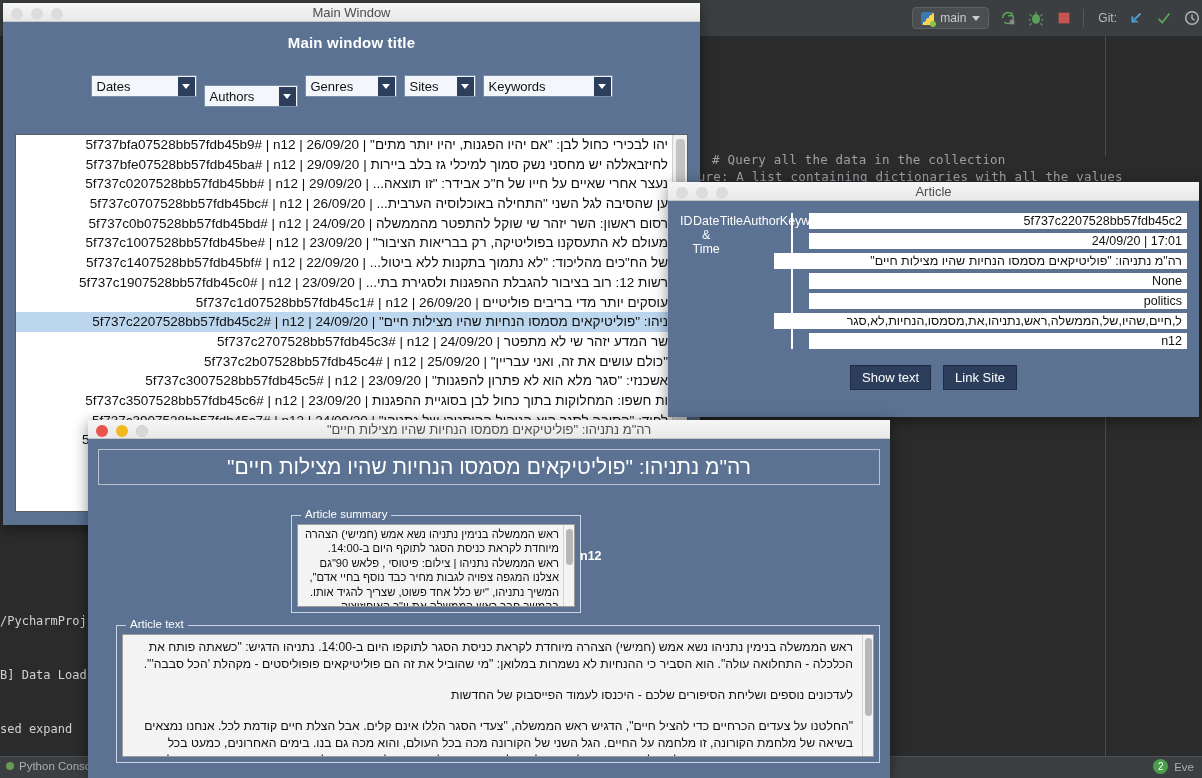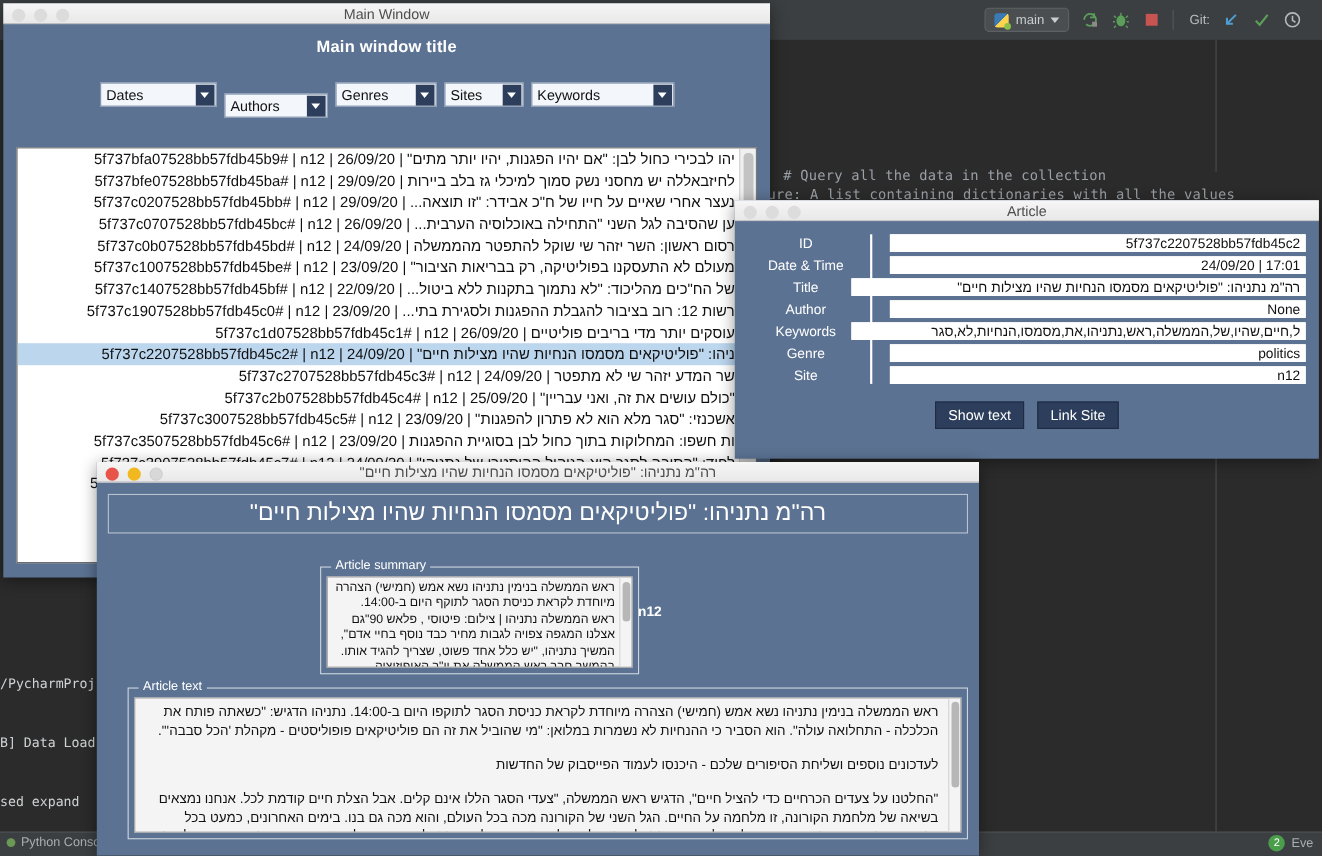--- a/index.html
+++ b/index.html
@@ -16,21 +16,21 @@
   .ide-titlebar {
     position: absolute; left: 0; top: 0; width: 1202px; height: 13px;
     background: #3c3f41; color: #9a9a9a; font-size: 11px;
     text-align: center; line-height: 13px; white-space: nowrap; overflow: hidden;
   }
   .ide-toolbar {
     position: absolute; left: 0; top: 0; width: 1202px; height: 36px;
     background: #3c3f41;
   }
   .ide-toolbar-right {
-    position: absolute; right: 18px; top: 6px; height: 24px;
+    position: absolute; right: 1px; top: 6px; height: 24px;
     display: flex; align-items: center; gap: 10px;
   }
   .run-config {
     display: flex; align-items: center; gap: 6px;
     border: 1px solid #5c6164; border-radius: 4px;
     padding: 2px 8px; height: 22px; background: #4a4e50;
     color: #c9cdcf; font-size: 12px;
   }
   .py-icon {
     width: 13px; height: 13px; border-radius: 3px;
@@ -148,21 +148,21 @@
   .mw-thumb {
     position: absolute; left: 3px; top: 4px; width: 9px; height: 100px;
     background: #c3c3c3; border-radius: 4px;
   }
 
   
   #articleWindow { left: 668px; top: 182px; width: 531px; height: 235px; }
   .aw-body { height: calc(100% - 22px); position: relative; padding: 10px 12px 0 12px; }
   .aw-grid { display: flex; height: 142px; }
   .aw-labels {
-    width: 105px; display: flex; flex-direction: column; justify-content: space-between;
+    width: 105px; display: flex; flex-direction: row; justify-content: space-between;
     padding: 3px 0 5px 0;
   }
   .aw-label { color: #ffffff; font-size: 12.5px; text-align: center; line-height: 14px; }
   .aw-divider { width: 2px; background: #ffffff; margin: 2px 16px 4px 6px; }
   .aw-fields {
     flex: 1; display: flex; flex-direction: column; justify-content: space-between;
     padding: 2px 0 4px 0;
   }
   .aw-field {
     height: 16px; background: #ffffff; border: 1px solid #ffffff;
@@ -395,22 +395,22 @@
             <div class="aw-label">Keywords</div>
             <div class="aw-label">Genre</div>
             <div class="aw-label">Site</div>
           </div>
         <div class="aw-divider"></div>
         <div class="aw-fields" id="awFields">
             <div class="aw-field">5f737c2207528bb57fdb45c2</div>
             <div class="aw-field">24/09/20 | 17:01</div>
             <div class="aw-field rtl f-wide">רה"מ נתניהו: "פוליטיקאים מסמסו הנחיות שהיו מצילות חיים"</div>
             <div class="aw-field">None</div>
+            <div class="aw-field">politics</div>
             <div class="aw-field rtl f-wide">ל,חיים,שהיו,של,הממשלה,ראש,נתניהו,את,מסמסו,הנחיות,לא,סגר</div>
-            <div class="aw-field">politics</div>
             <div class="aw-field">n12</div>
           </div>
       </div>
       <div class="aw-buttons">
         <button class="btn-navy">Show text</button>
         <button class="btn-navy">Link Site</button>
       </div>
     </div>
   </div>
 

